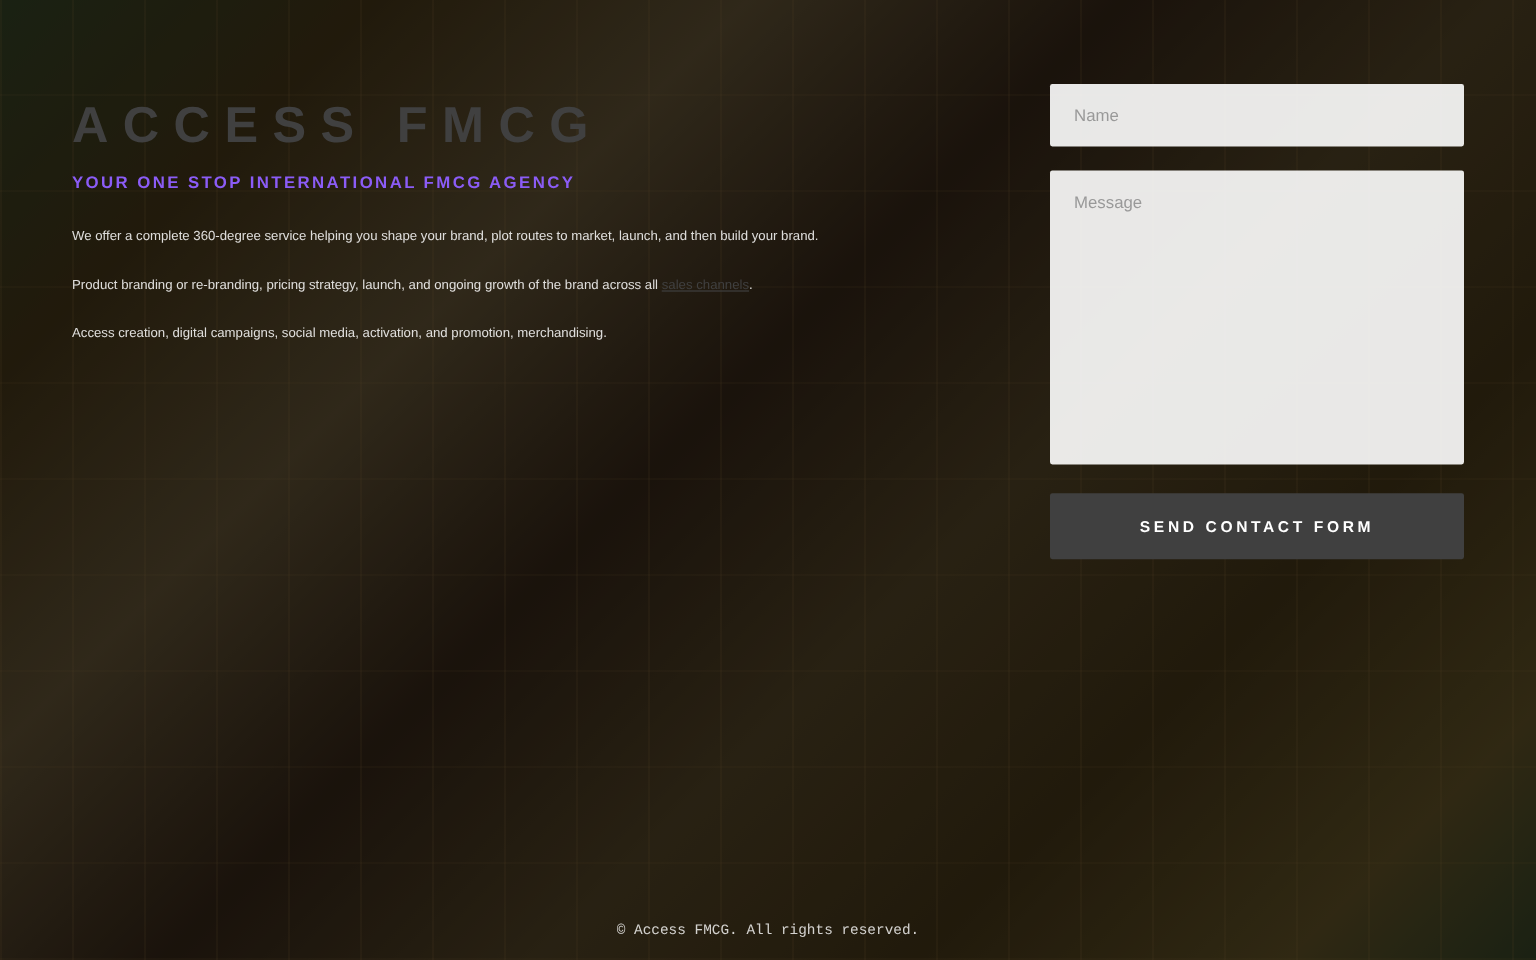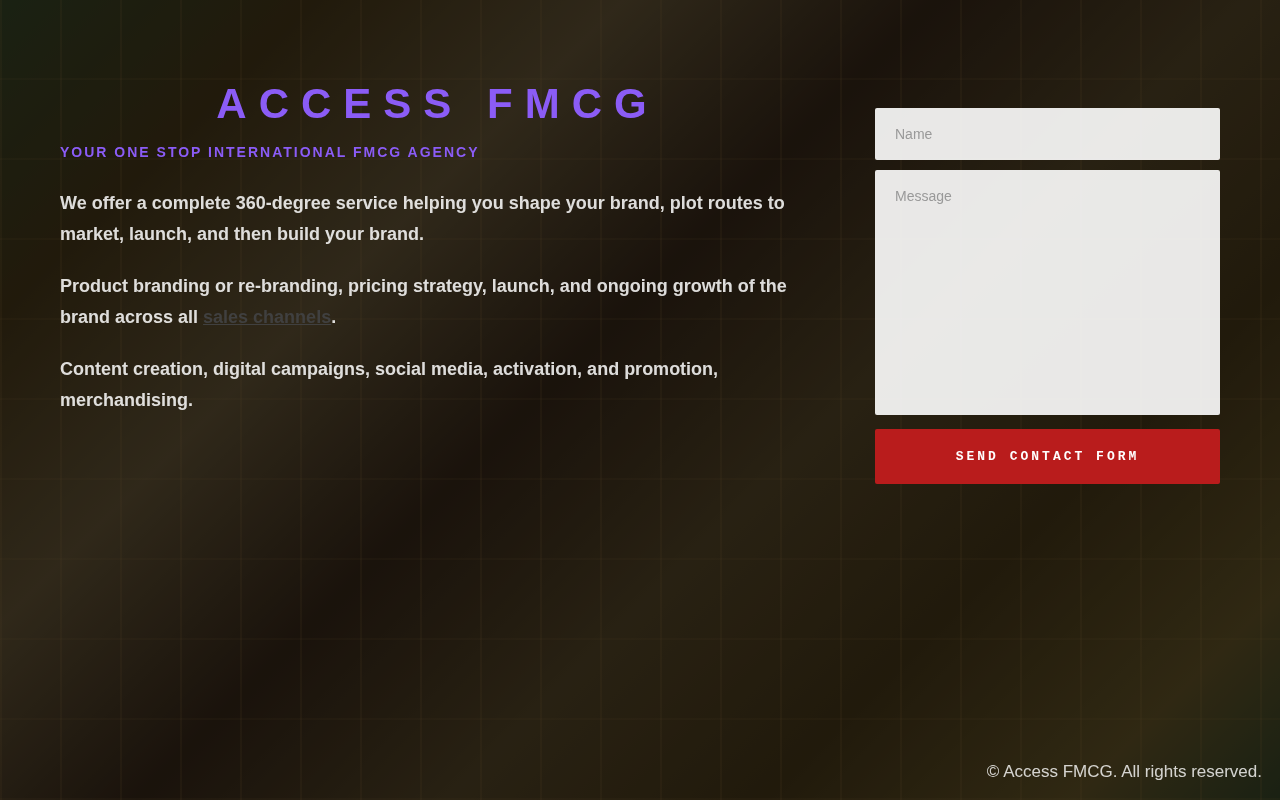--- a/index.html
+++ b/index.html
@@ -118,56 +118,54 @@
     .left-column {
       flex: 1;
       color: white;
       padding-top: 10px;
     }
 
     .brand-title {
       font-size: 42px;
       font-weight: 900;
       letter-spacing: 12px;
-      color: #8b5cf6;
+      color: #404040;
       text-transform: uppercase;
       margin-bottom: 16px;
       font-family: Arial Black, Arial, sans-serif;
-      text-align: center;
     }
 
     .tagline {
       font-size: 14px;
       font-weight: 700;
       letter-spacing: 2px;
       color: #8b5cf6;
       text-transform: uppercase;
       margin-bottom: 28px;
     }
 
     .description-text {
-      font-size: 18px;
+      font-size: 11px;
       color: rgba(255,255,255,0.85);
       line-height: 1.7;
       margin-bottom: 22px;
-      font-weight: 700;
+      font-weight: 400;
     }
 
     .description-text a {
       color: #404040;
       text-decoration: underline;
     }
 
     .right-column {
       width: 345px;
       flex-shrink: 0;
       display: flex;
       flex-direction: column;
-      gap: 10px;
-      margin-top: 38px;
+      gap: 20px;
     }
 
     .form-input {
       width: 100%;
       padding: 18px 20px;
       background: rgba(255,255,255,0.9);
       border: none;
       border-radius: 2px;
       font-size: 14px;
       color: #555;
@@ -193,40 +191,41 @@
       height: 245px;
     }
 
     .form-textarea::placeholder {
       color: #999;
     }
 
     .send-button {
       width: 100%;
       padding: 20px;
-      background: #b91c1c;
+      background: #404040;
       color: white;
       border: none;
       border-radius: 2px;
       font-size: 13px;
       font-weight: 700;
       letter-spacing: 3px;
       text-transform: uppercase;
       cursor: pointer;
-      font-family: Liberation Mono, monospace;
+      font-family: Liberation Sans, sans-serif;
       margin-top: 4px;
     }
 
     .footer {
-      text-align: right;
+      text-align: center;
       color: rgba(255,255,255,0.8);
-      font-size: 17px;
+      font-size: 12px;
       padding: 18px;
       position: relative;
       z-index: 2;
+      font-family: Liberation Mono, monospace;
     }
   </style>
 </head>
 <body>
 
 <div class="bg-shelves"></div>
 <div class="bg-image"></div>
 <div class="bg-overlay"></div>
 
 <div class="page-wrapper">
@@ -234,21 +233,21 @@
 
     <div class="left-column">
       <h1 class="brand-title">ACCESS FMCG</h1>
 
       <p class="tagline">YOUR ONE STOP INTERNATIONAL FMCG AGENCY</p>
 
       <p class="description-text">We offer a complete 360-degree service helping you shape your brand, plot routes to market, launch, and then build your brand.</p>
 
       <p class="description-text">Product branding or re-branding, pricing strategy, launch, and ongoing growth of the brand across all <a>sales channels</a>.</p>
 
-      <p class="description-text">Content creation, digital campaigns, social media, activation, and promotion, merchandising.</p>
+      <p class="description-text">Access creation, digital campaigns, social media, activation, and promotion, merchandising.</p>
 
     </div>
 
     <div class="right-column">
       <input type="text" class="form-input" placeholder="Name" style="">
 
 
 
       <textarea class="form-textarea" placeholder="Message" style=""></textarea>
 

